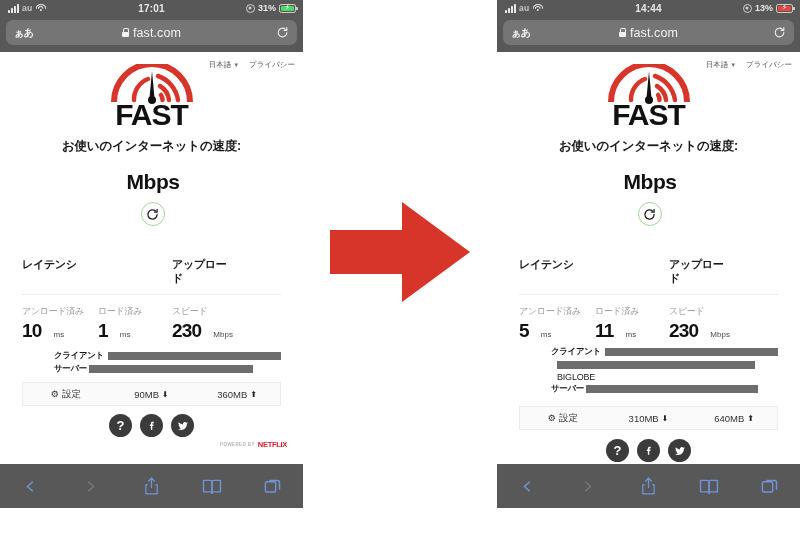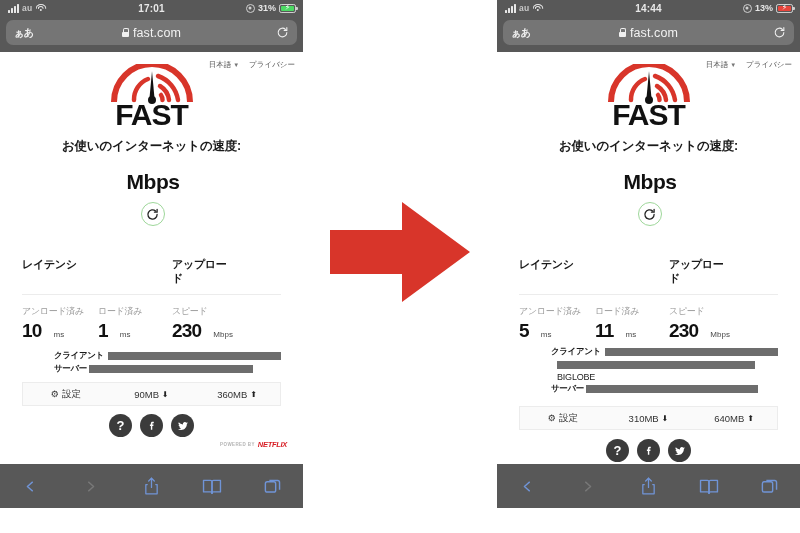--- a/index.html
+++ b/index.html
@@ -176,21 +176,21 @@
   .social { position: absolute; left: 0; right: 0; display: flex; justify-content: center; gap: 8px; }
   .sbtn {
     width: 23px; height: 23px; border-radius: 50%; background: #3b3b3b;
     display: flex; align-items: center; justify-content: center;
     color: #fff; font-size: 13px; font-weight: bold;
   }
   .netflix {
     position: absolute; right: 16px; display: flex; align-items: center; gap: 3px;
   }
   .nf-powered { font-size: 4.5px; color: #b4b4b4; letter-spacing: .4px; font-weight: bold; }
-  .nf-logo { font-size: 7.5px; color: #d81f26; font-weight: bold; letter-spacing: -.3px; font-style: italic; }
+  .nf-logo { font-size: 7.5px; color: #d81f26; font-weight: bold; letter-spacing: -.3px; }
 
   
   .toolbar {
     position: absolute; bottom: 0; left: 0; right: 0; height: 44px;
     background: #585858; display: flex; align-items: center;
   }
   .toolbar .tb { flex: 1; display: flex; align-items: center; justify-content: center; }
   .tb svg { display: block; }
 
   

